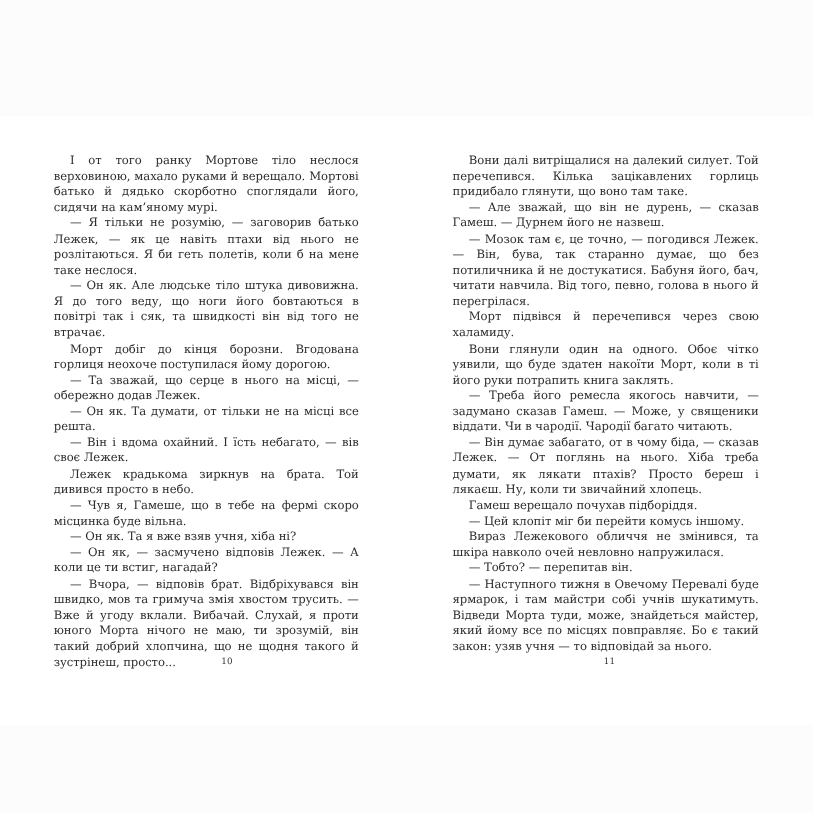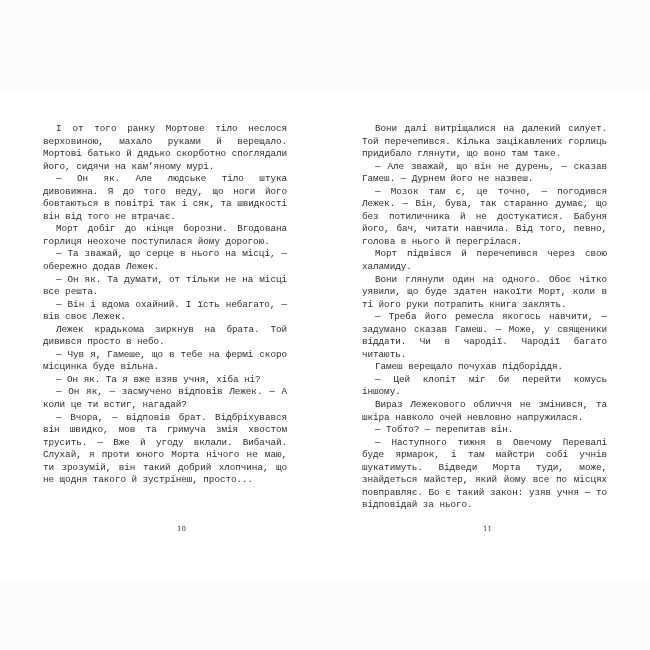--- a/index.html
+++ b/index.html
@@ -14,41 +14,41 @@
   }
   .band-bottom { position: absolute; left: 0; top: 580px; width: 650px; height: 70px; background: #fcfcfc; }
   .page { position: absolute; top: 0; height: 487px; }
   .page.left { left: 0; width: 325px; }
   .page.right { left: 325px; width: 325px; }
   .col {
     position: absolute; top: 30px;
     font-size: 9.3px; line-height: 12.55px; color: #2b2b2b;
     text-align: justify; hyphens: manual;
     letter-spacing: -0.05px;
-    font-family: Liberation Mono, monospace;
   }
   .page.left .col { left: 43px; width: 244px; }
   .page.right .col { left: 37px; width: 245px; }
   .col p { margin: 0; text-indent: 13px; }
   .folio {
     position: absolute; top: 432px; width: 40px; margin-left: -20px;
     text-align: right; font-size: 7px; color: #333;
   }
   .page.left .folio { left: 166px; }
   .page.right .folio { left: 147px; }
 </style>
 </head>
 <body>
 
 <div class="band-top"></div>
 
 <div class="spread">
   <div class="page left">
     <div class="col">
       <p>І от того ранку Мортове тіло неслося верховиною, махало руками й верещало. Мортові батько й дядько скорботно споглядали його, сидячи на кам’яному мурі.</p>
+      <p>— Я тільки не розумію, — заговорив батько Лежек, — як це навіть птахи від нього не розлітаються. Я би геть полетів, коли б на мене таке неслося.</p>
       <p>— Он як. Але людське тіло штука дивовижна. Я до того веду, що ноги його бовтаються в повітрі так і сяк, та швидкості він від того не втрачає.</p>
       <p>Морт добіг до кінця борозни. Вгодована горлиця неохоче поступилася йому дорогою.</p>
       <p>— Та зважай, що серце в нього на місці, — обережно додав Лежек.</p>
       <p>— Он як. Та думати, от тільки не на місці все решта.</p>
       <p>— Він і вдома охайний. І їсть небагато, — вів своє Лежек.</p>
       <p>Лежек крадькома зиркнув на брата. Той дивився просто в небо.</p>
       <p>— Чув я, Гамеше, що в тебе на фермі скоро місцинка буде вільна.</p>
       <p>— Он як. Та я вже взяв учня, хіба ні?</p>
       <p>— Он як, — засмучено відповів Лежек. — А коли це ти встиг, нагадай?</p>
       <p>— Вчора, — відповів брат. Відбріхувався він швидко, мов та гримуча змія хвостом трусить. — Вже й угоду вклали. Вибачай. Слухай, я проти юного Морта нічого не маю, ти зрозумій, він такий добрий хлопчина, що не щодня такого й зустрінеш, просто...</p>
@@ -57,20 +57,21 @@
   </div>
 
   <div class="page right">
     <div class="col">
       <p>Вони далі витріщалися на далекий силует. Той перечепився. Кілька зацікавлених горлиць придибало глянути, що воно там таке.</p>
       <p>— Але зважай, що він не дурень, — сказав Гамеш. — Дурнем його не назвеш.</p>
       <p>— Мозок там є, це точно, — погодився Лежек. — Він, бува, так старанно думає, що без потиличника й не достукатися. Бабуня його, бач, читати навчила. Від того, певно, голова в нього й перегрілася.</p>
       <p>Морт підвівся й перечепився через свою халамиду.</p>
       <p>Вони глянули один на одного. Обоє чітко уявили, що буде здатен накоїти Морт, коли в ті його руки потрапить книга заклять.</p>
       <p>— Треба його ремесла якогось навчити, — задумано сказав Гамеш. — Може, у священики віддати. Чи в чародії. Чародії багато читають.</p>
+      <p>— Він думає забагато, от в чому біда, — сказав Лежек. — От поглянь на нього. Хіба треба думати, як лякати птахів? Просто береш і лякаєш. Ну, коли ти звичайний хлопець.</p>
       <p>Гамеш верещало почухав підборіддя.</p>
       <p>— Цей клопіт міг би перейти комусь іншому.</p>
       <p>Вираз Лежекового обличчя не змінився, та шкіра навколо очей невловно напружилася.</p>
       <p>— Тобто? — перепитав він.</p>
       <p>— Наступного тижня в Овечому Перевалі буде ярмарок, і там майстри собі учнів шукатимуть. Відведи Морта туди, може, знайдеться майстер, який йому все по місцях повправляє. Бо є такий закон: узяв учня — то відповідай за нього.</p>
     </div>
     <div class="folio">11</div>
   </div>
 </div>
 

